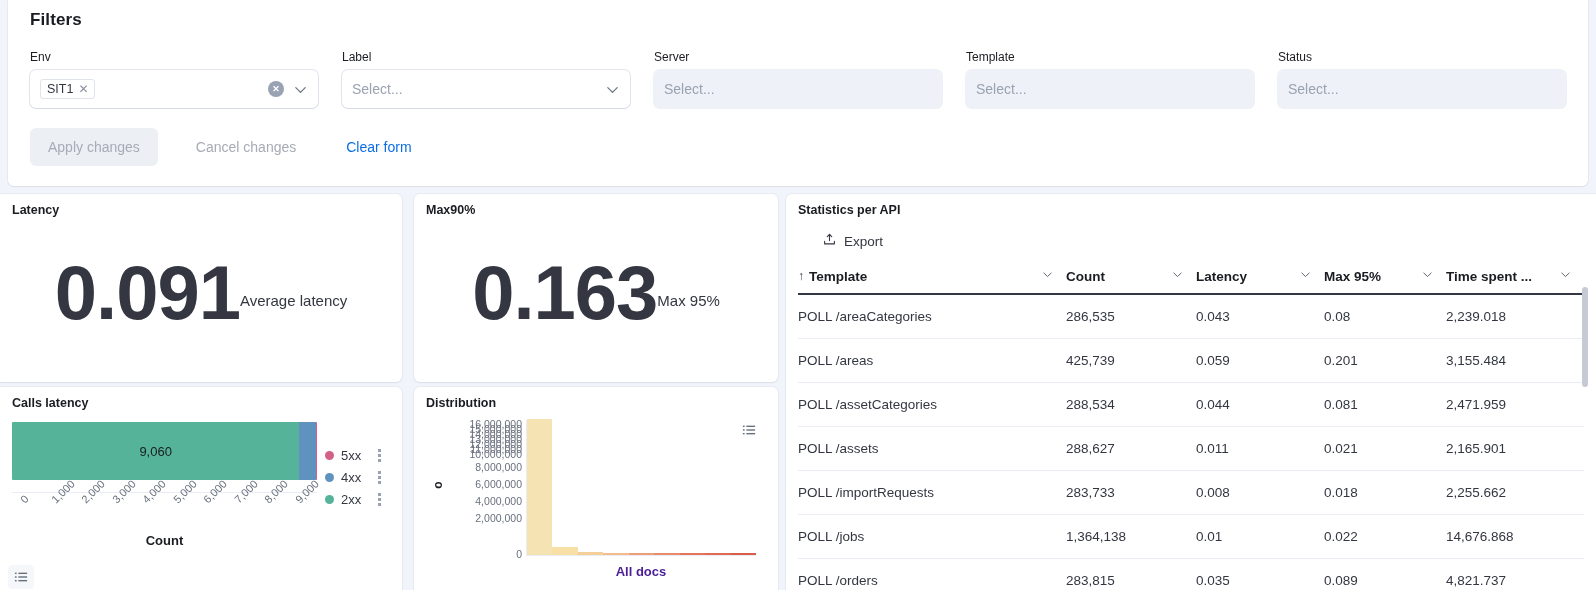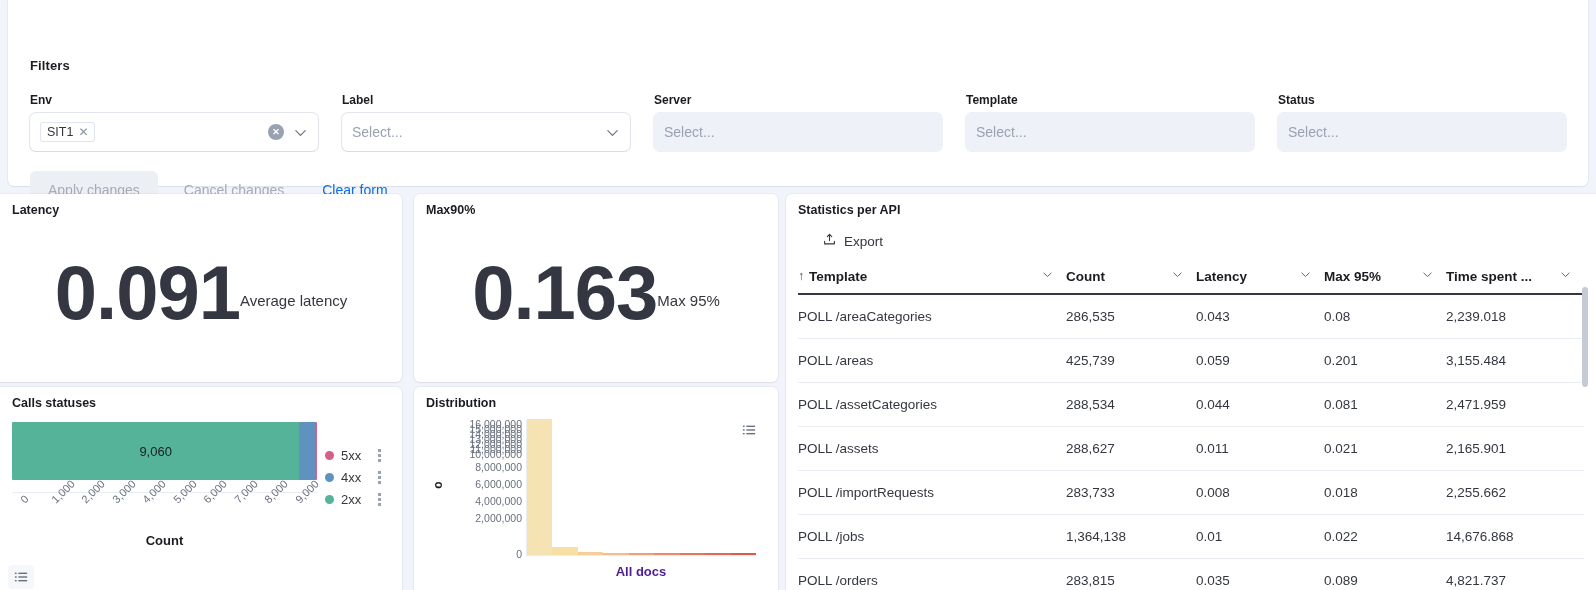--- a/index.html
+++ b/index.html
@@ -16,28 +16,27 @@
   
   .filters-panel {
     position: absolute; left: 8px; top: 0px;
     width: 1580px; height: 186px;
     background: #fff;
     border-radius: 0 0 6px 6px;
     box-shadow: 0 1px 2px rgba(30,40,80,.06), 0 0 0 1px rgba(30,40,80,.04);
     padding: 10px 22px 0 22px;
   }
   .panel-title {
-    font-size: 13px; font-weight: bold; color: #1a1c21;
+    font-size: 17px; font-weight: bold; color: #1a1c21;
     letter-spacing: .1px;
-    margin-top: 48px;
   }
   .filters-row { display: flex; gap: 24px; margin-top: 20px; }
   .filter-field { flex: 1 1 0; min-width: 0; }
   .filter-label {
-    font-size: 12px; font-weight: bold; color: #1a1c21;
+    font-size: 12px; font-weight: normal; color: #1a1c21;
     margin-bottom: 6px; display: block;
   }
   .select-box {
     height: 38px; border-radius: 6px;
     display: flex; align-items: center;
     padding: 0 10px;
     font-size: 14px;
   }
   .select-box.enabled {
     background: #fff;
@@ -58,21 +57,21 @@
   .grow { flex: 1; }
   .clear-circle {
     width: 16px; height: 16px; border-radius: 50%;
     background: #98a2b3; color: #fff;
     display: flex; align-items: center; justify-content: center;
     font-size: 9px; line-height: 1; margin-right: 9px; font-weight: bold;
   }
   .chev { color: #6b7280; display: flex; align-items: center; }
   .chev svg { display: block; }
 
-  .actions-row { display: flex; align-items: center; gap: 8px; margin-top: 20px; }
+  .actions-row { display: flex; align-items: center; gap: 20px; margin-top: 20px; }
   .btn-apply {
     background: #eceff4; color: #a6abb5;
     border: none; border-radius: 6px;
     height: 38px; padding: 0 18px;
     font-size: 14px; font-weight: 500;
     font-family: inherit;
   }
   .btn-cancel {
     background: transparent; border: none;
     color: #a6abb5; font-size: 14px; font-weight: 500;
@@ -280,21 +279,21 @@
 
   <div class="card" id="card-max90">
     <div class="card-title">Max90%</div>
     <div class="metric-wrap">
       <div class="metric-value">0.163</div>
       <div class="metric-label">Max 95%</div>
     </div>
   </div>
 
   <div class="card" id="card-calls">
-    <div class="card-title">Calls statuses</div>
+    <div class="card-title">Calls latency</div>
     <div class="calls-body">
       <div class="calls-chart">
         <div class="stack-bar">
           <div class="seg-2xx">
             <span class="bar-label">9,060</span>
           </div>
           <div class="seg-4xx"></div>
           <div class="seg-5xx"></div>
         </div>
         <div class="axis-line"></div>

